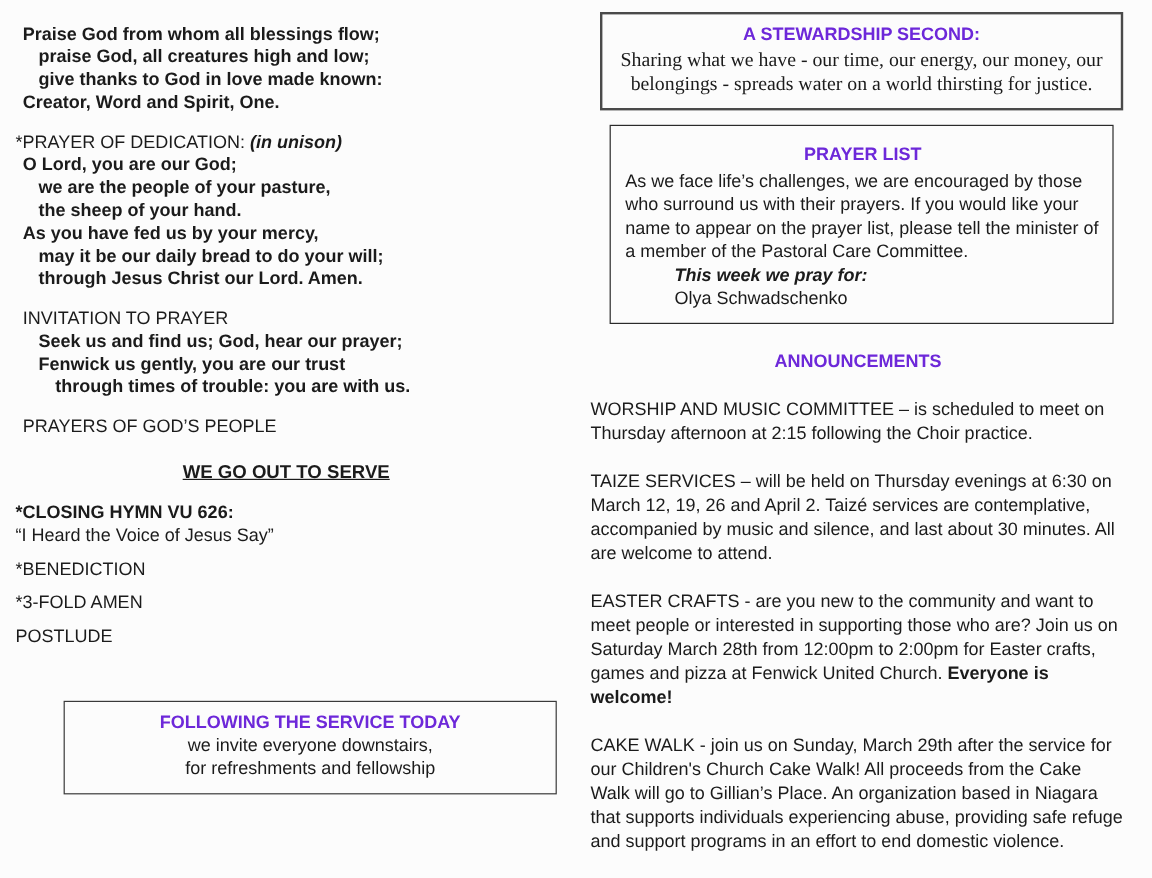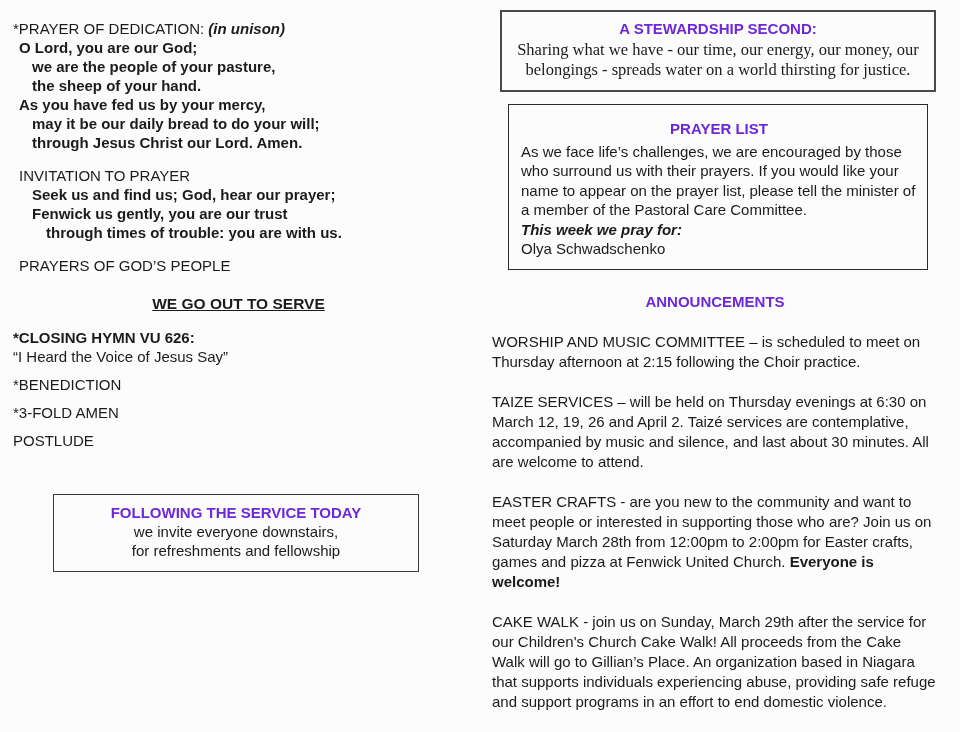--- a/index.html
+++ b/index.html
@@ -31,21 +31,21 @@
   .ind2 { margin-left: 33px; }
   .stanza { margin-bottom: 14px; }
   .gap-sm { height: 6px; }
   .banner {
     text-align: center; font-weight: bold; text-decoration: underline;
     margin: 19px 0 15px 0; font-size: 15.5px;
   }
   .order-item { margin-bottom: 9px; }
   .spaced { margin-top: 14px; }
   .following-box {
-    margin: 44px 0 0 40px; width: 366px; box-sizing: border-box;
+    margin: 44px 0 0 40px; width: 411px; box-sizing: border-box;
     border: 1px solid #3a3a3a;
     text-align: center; padding: 8px 6px 11px 6px;
     line-height: 19px;
   }
   .stewardship-box {
     border: 2px solid #4a4a4a;
     margin: 2px 2px 0 8px;
     text-align: center;
     padding: 7px 10px 10px 10px;
     line-height: 19px;
@@ -54,35 +54,41 @@
     font-family: "Liberation Serif", serif;
     font-size: 16.5px; line-height: 20px; margin-top: 2px;
   }
   .prayerlist-box {
     border: 1px solid #2a2a2a;
     margin: 12px 10px 0 16px;
     padding: 14px 10px 10px 12px;
     line-height: 19.5px;
   }
   .prayerlist-title { text-align: center; font-weight: bold; margin-bottom: 3px; }
-  .pray-indent { }
+  .pray-indent { margin-left: 41px; }
   .announcements-title {
     text-align: center; font-weight: bold; margin: 22px 0 0 0;
   }
   .announcement { margin: 20px 0 0 0; }
   .box-title { font-weight: bold; }
 </style>
 </head>
 <body>
 
 <div class="page">
 
   <div class="col-left">
 
     <div class="gap-sm"></div>
+    <div class="stanza">
+      <div class="lyr">Praise God from whom all blessings flow;</div>
+      <div class="lyr ind1">praise God, all creatures high and low;</div>
+      <div class="lyr ind1">give thanks to God in love made known:</div>
+      <div class="lyr">Creator, Word and Spirit, One.</div>
+    </div>
 
     <div>
       <span>*PRAYER OF DEDICATION:</span>
       <span class="bi">(in unison)</span>
     </div>
     <div class="stanza">
       <div class="lyr">O Lord, you are our God;</div>
       <div class="lyr ind1">we are the people of your pasture,</div>
       <div class="lyr ind1">the sheep of your hand.</div>
       <div class="lyr">As you have fed us by your mercy,</div>

